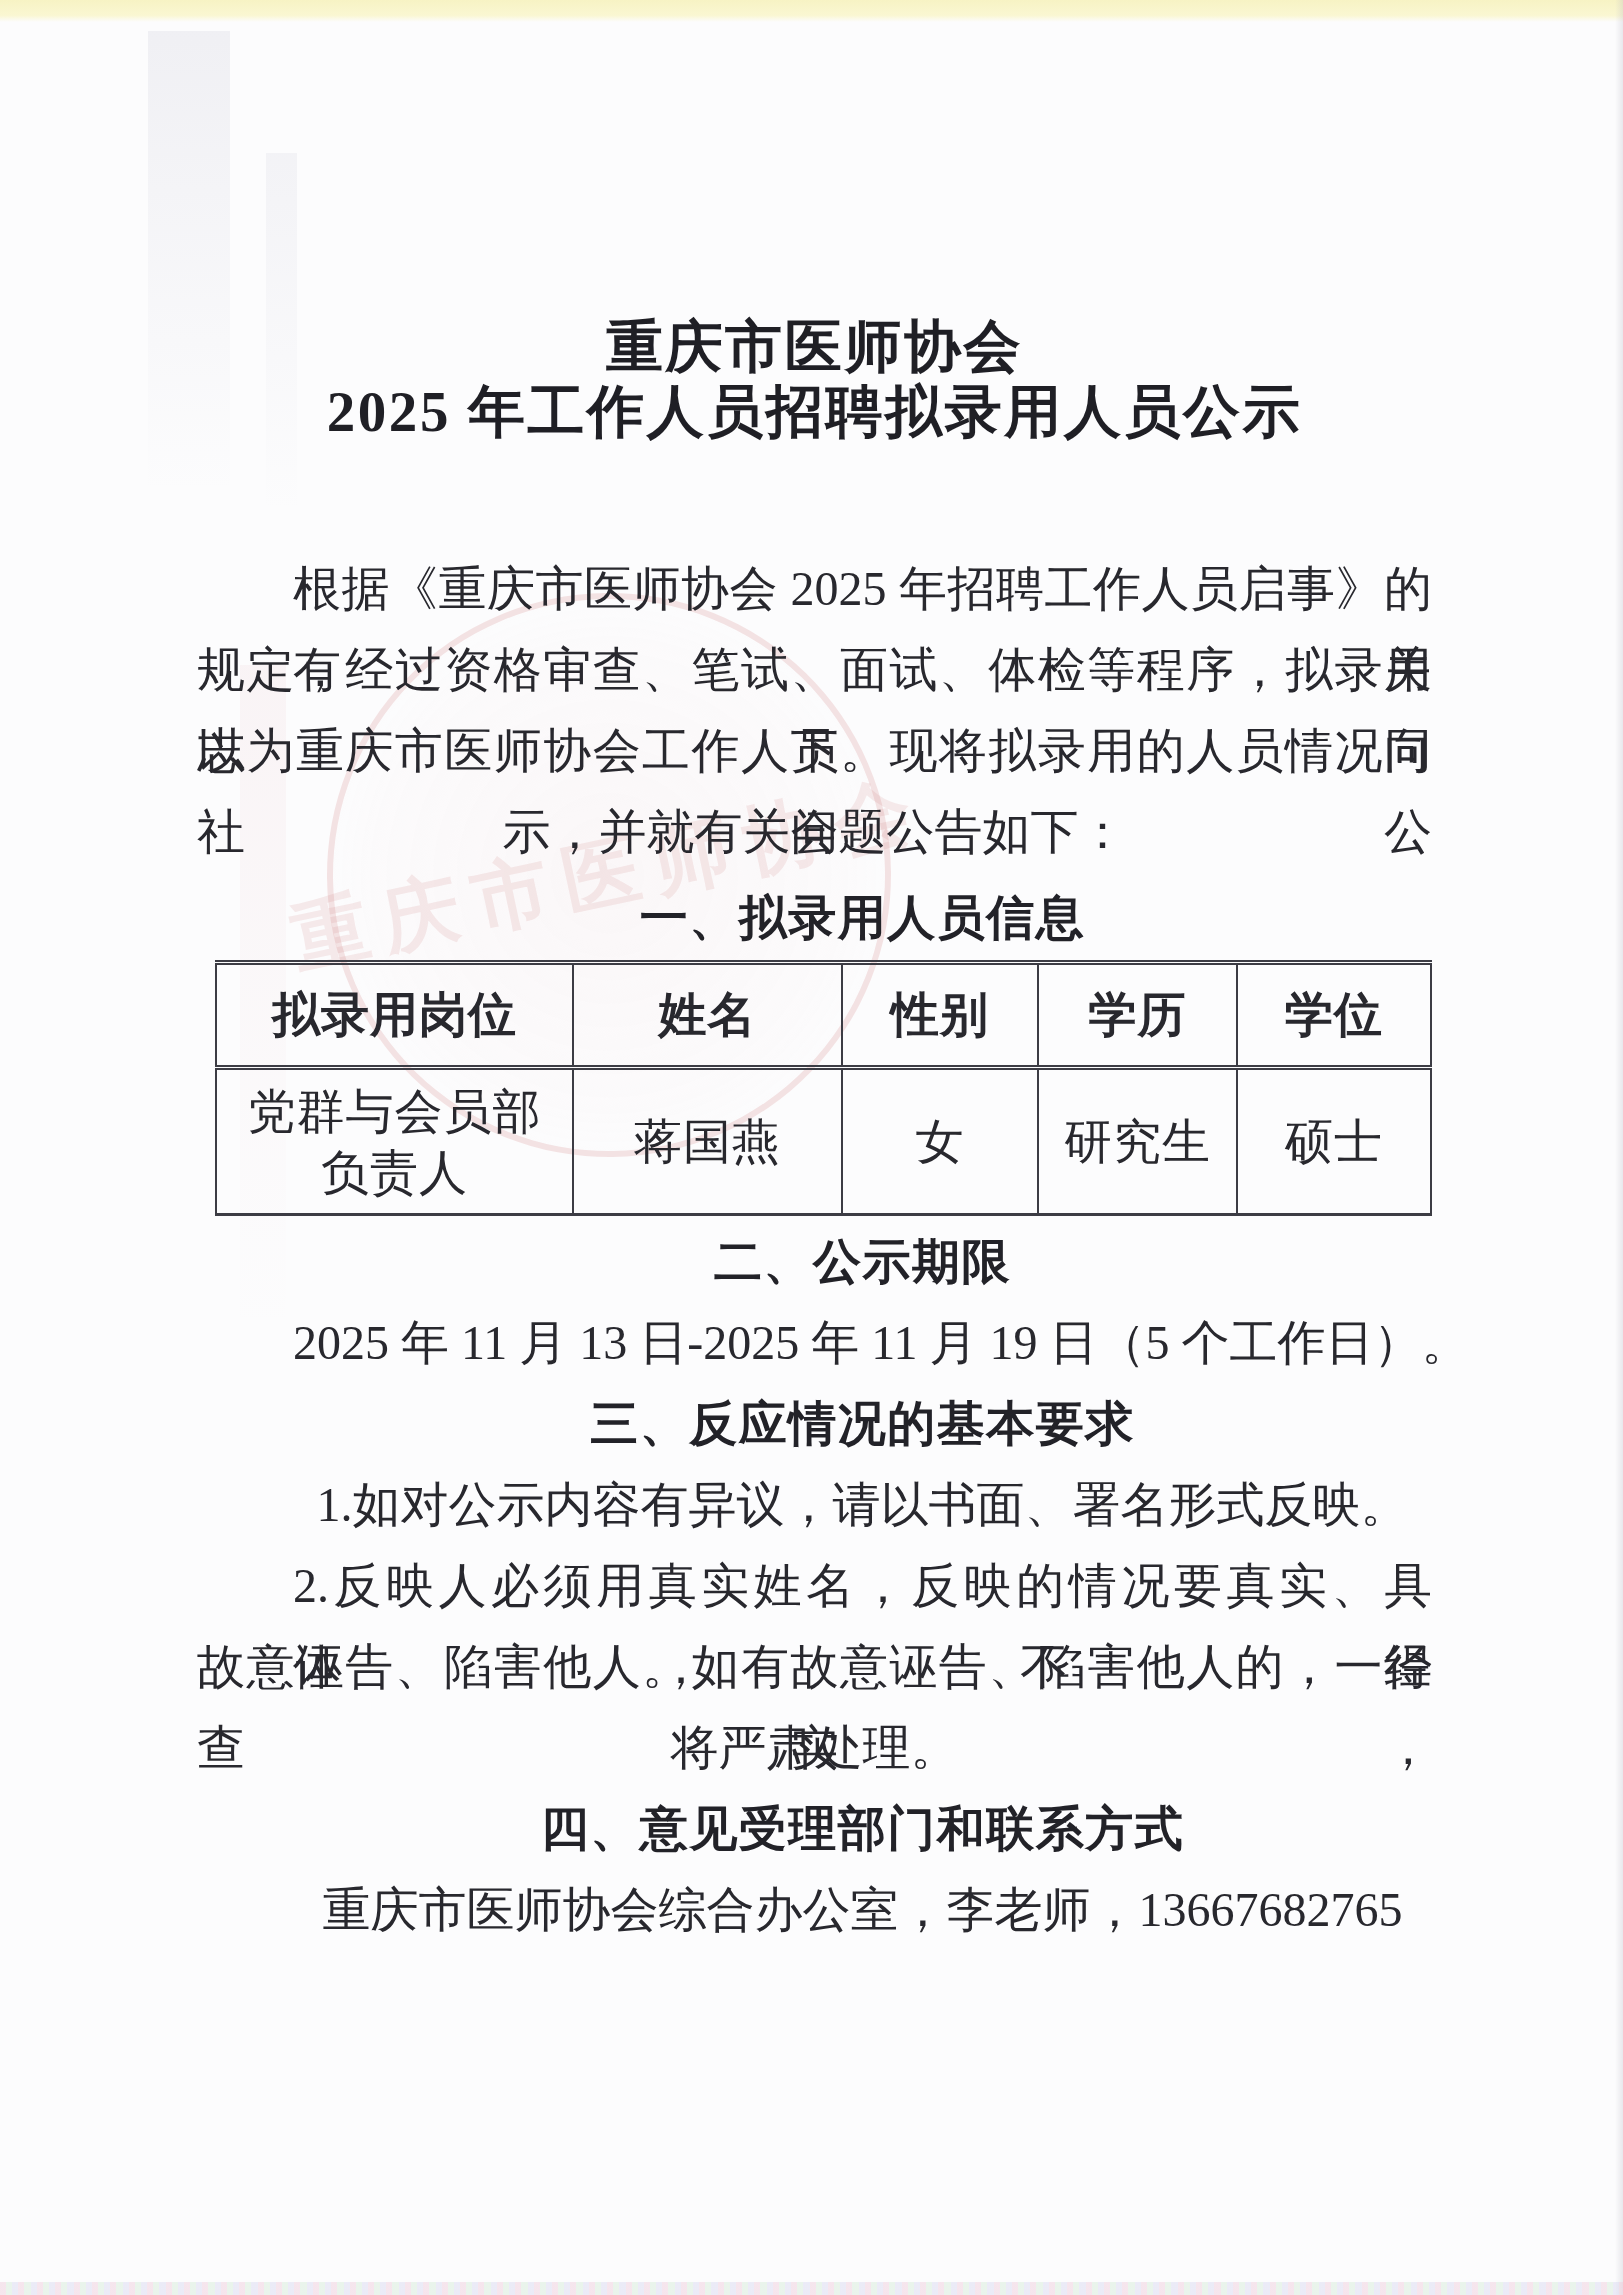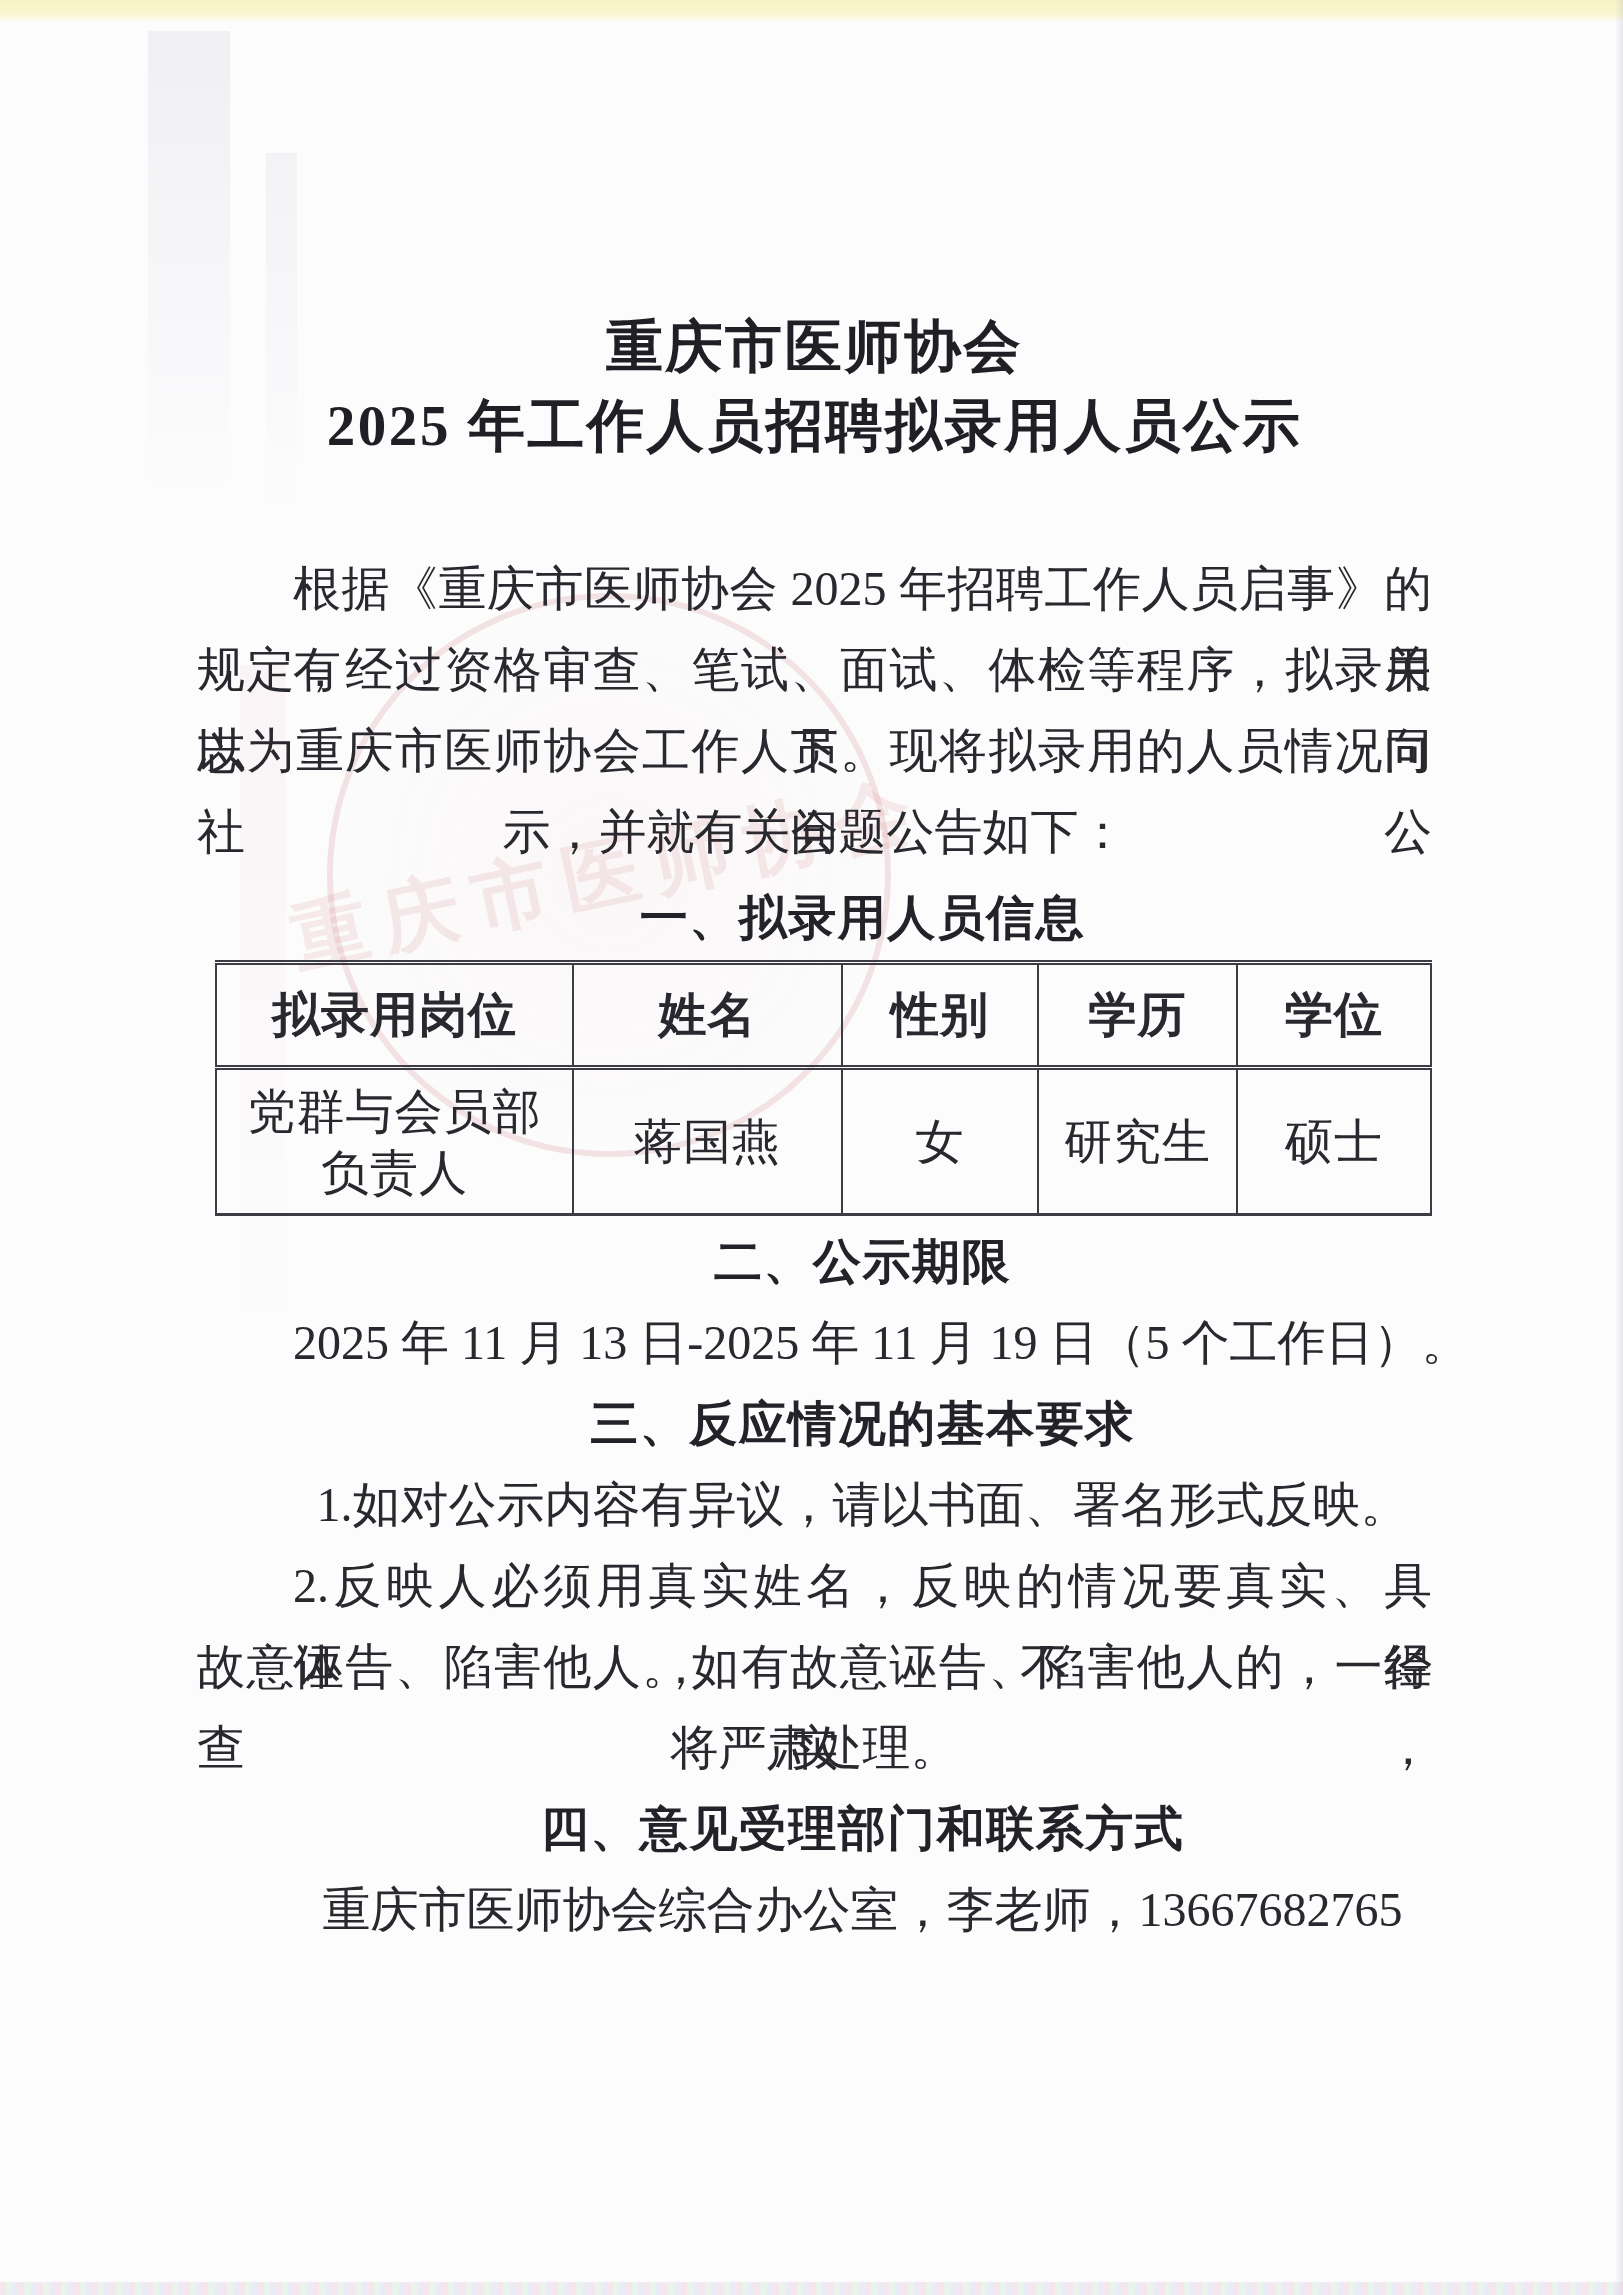--- a/index.html
+++ b/index.html
@@ -49,21 +49,21 @@
     font-size:77px;letter-spacing:15.3px;
     color:rgba(206,120,120,.14);font-weight:700;white-space:nowrap;
   }
   
   .title{
     position:absolute;left:197px;width:1235px;height:82px;
     text-align:center;font-weight:700;color:#1f1f25;
     font-size:57px;line-height:82px;letter-spacing:2.6px;white-space:nowrap;
   }
   .title.t1{top:306px;}
-  .title.t2{top:385px;text-align:center;}
+  .title.t2{top:371px;text-align:center;}
   
   .bodyline{
     position:relative;height:81px;line-height:81px;
     font-size:48px;white-space:nowrap;color:#28282e;text-align:center;
   }
   .fill{white-space:normal;text-align:justify;text-align-last:justify;}
   .indent{padding-left:96px;}
   .heading{
     font-family:Liberation Serif, serif;
     font-weight:700;color:#222228;letter-spacing:1.5px;

